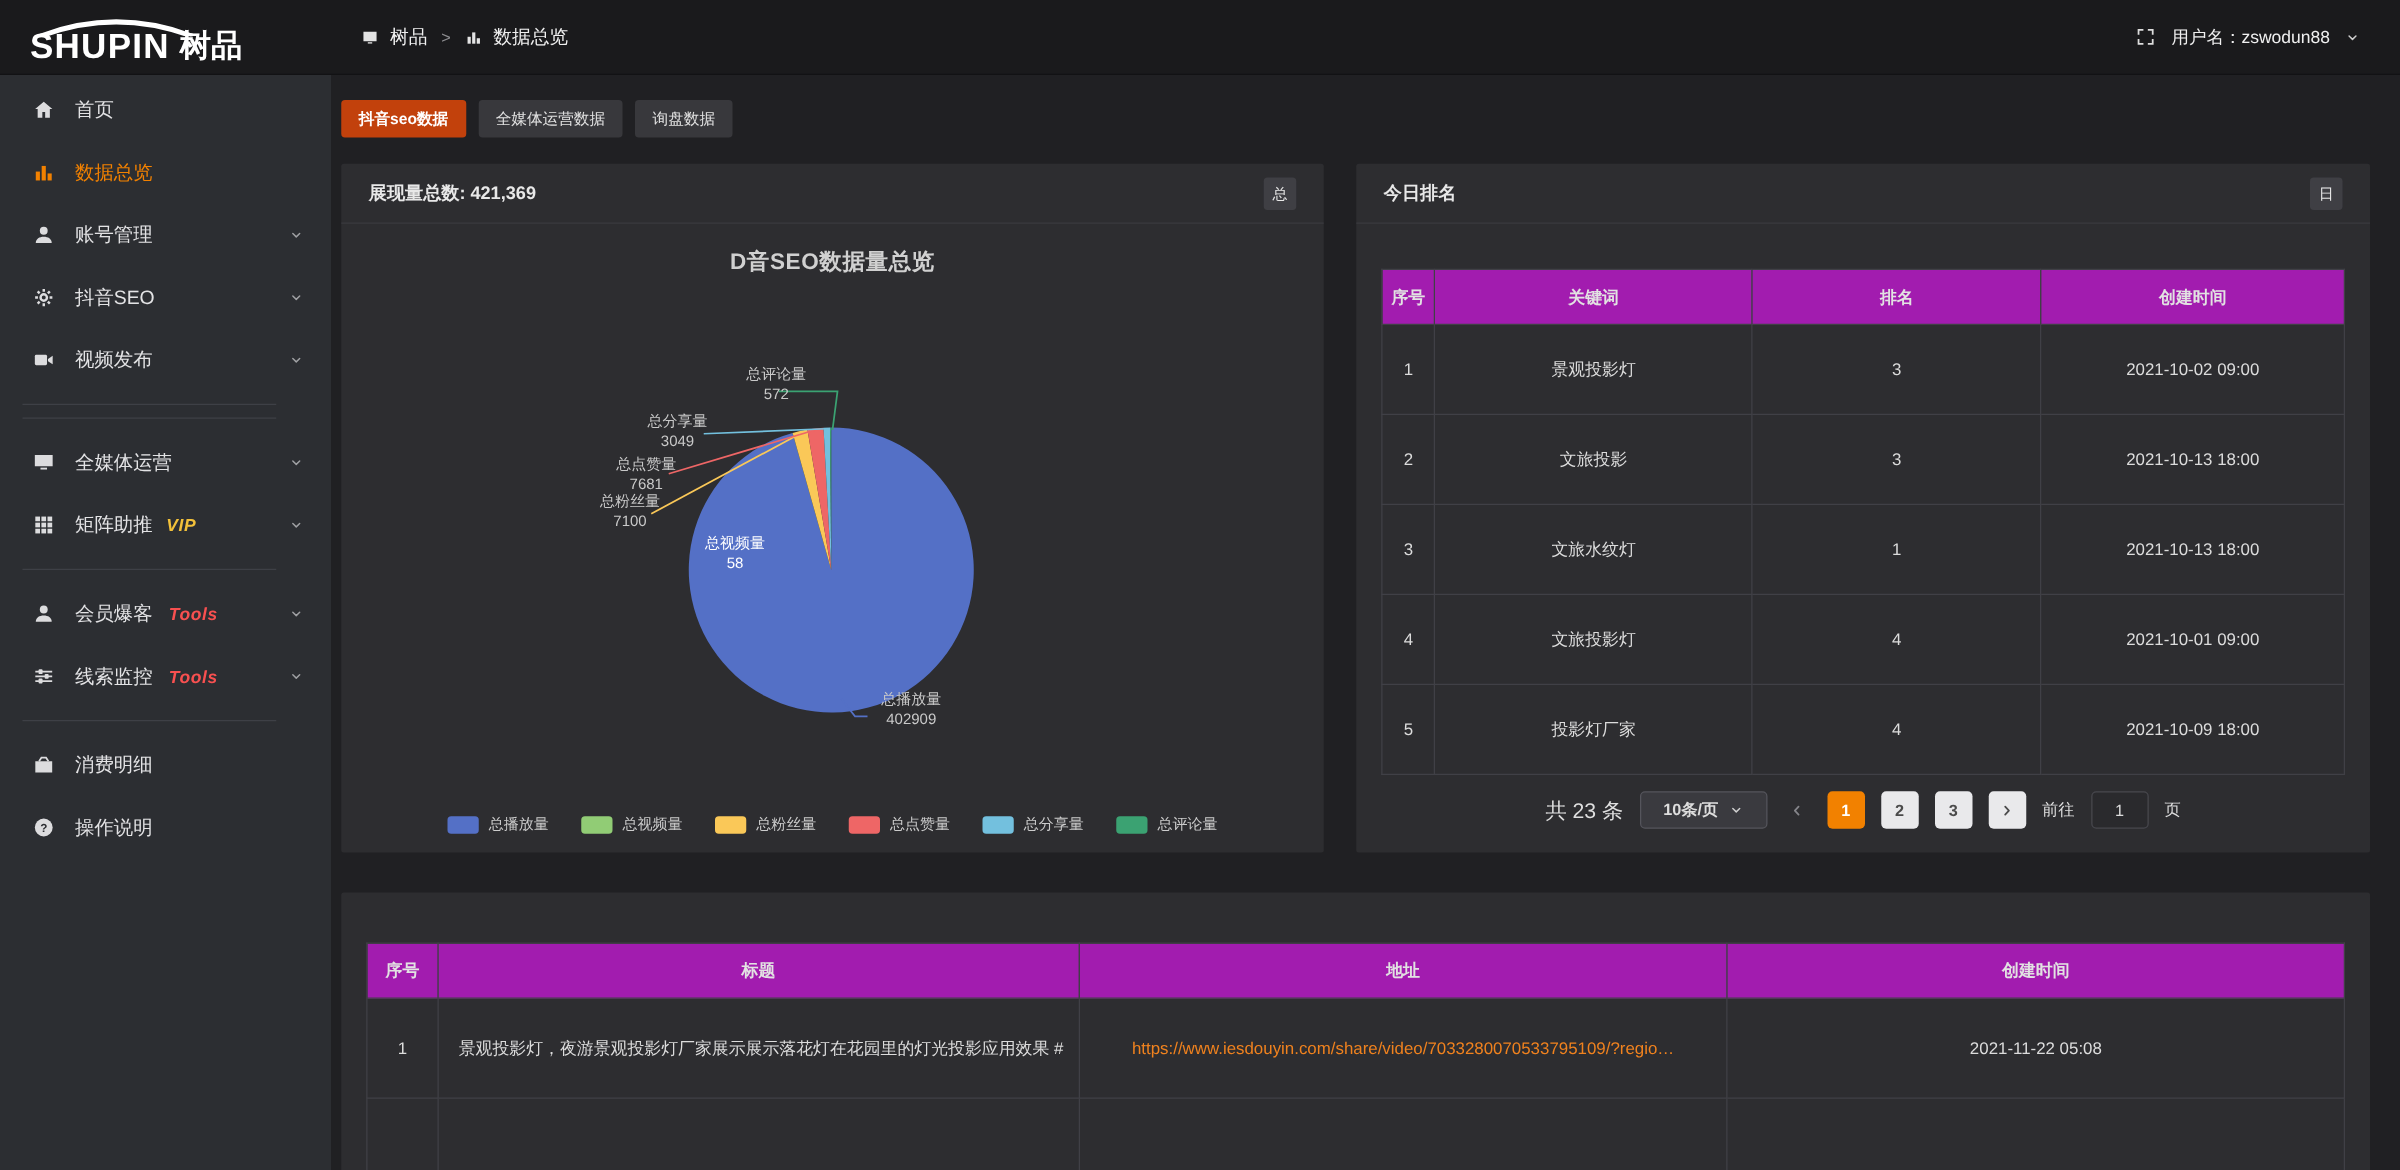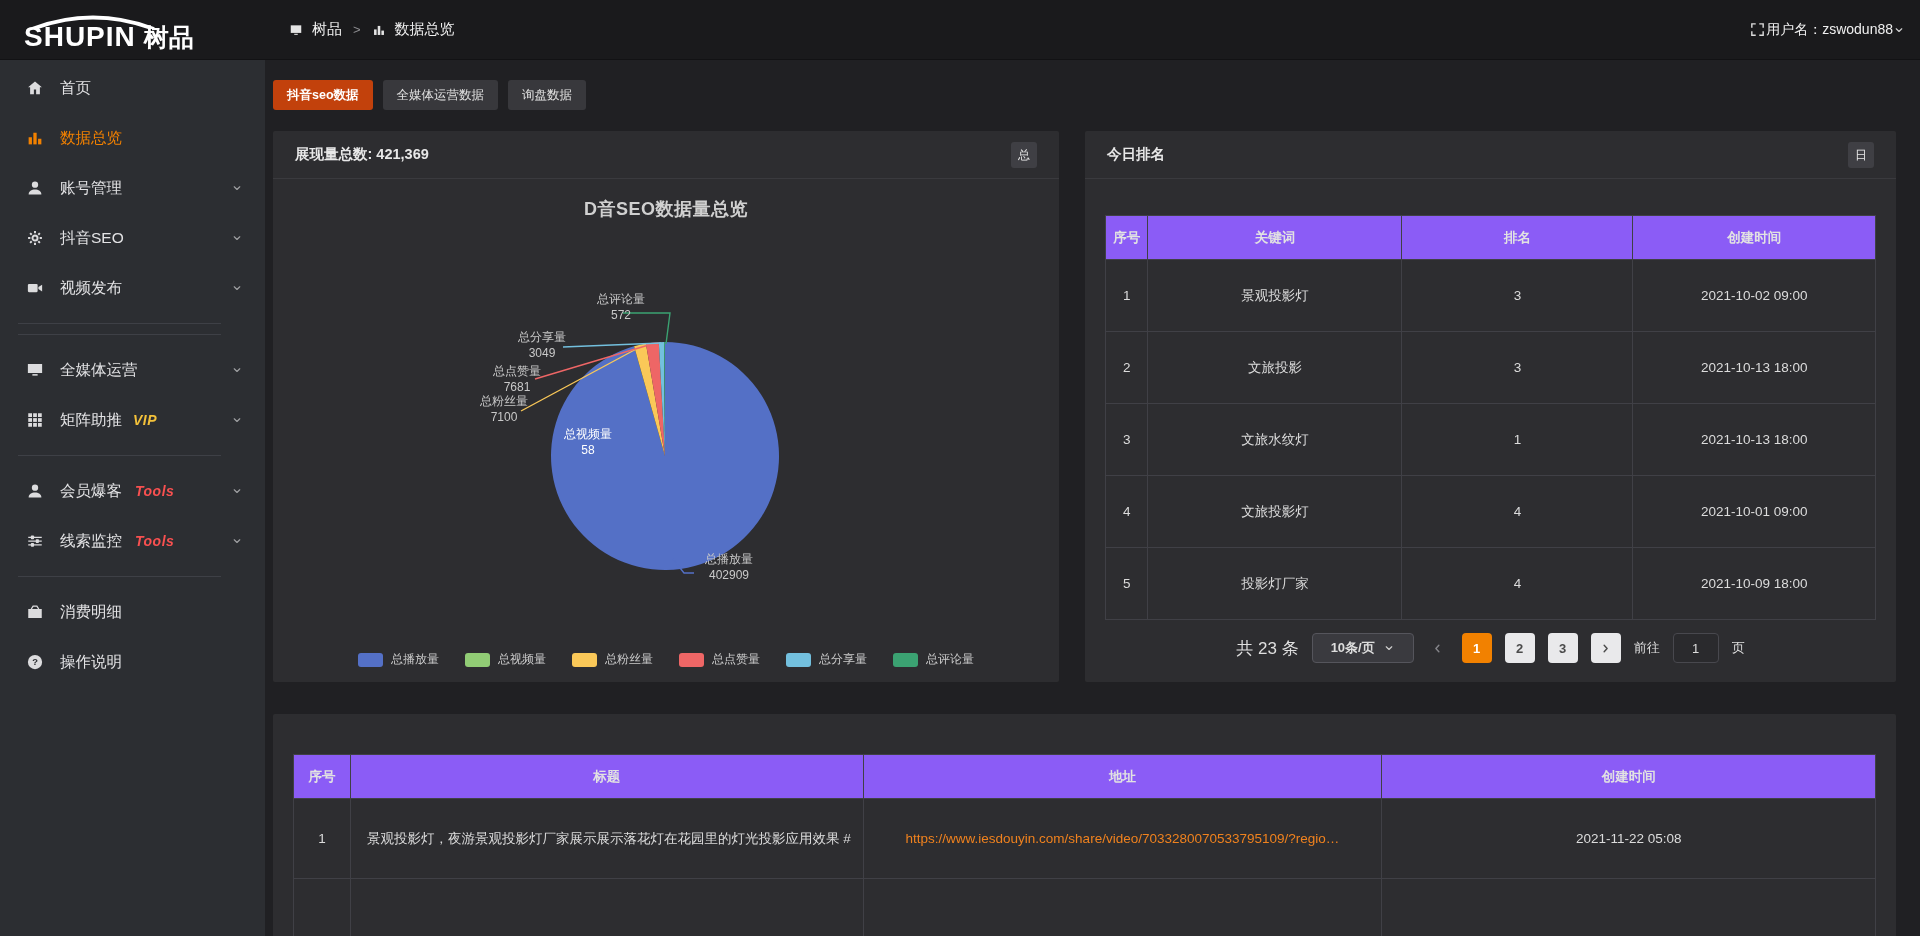--- a/index.html
+++ b/index.html
@@ -11,21 +11,21 @@
     display:flex; align-items:center; z-index:5; border-bottom:1px solid #121214; }
   .logo-area { width:265px; flex:0 0 265px; padding-left:24px; display:flex; align-items:flex-end; position:relative; cursor:pointer; }
   .logo-arc { position:absolute; left:28px; top:6px; width:130px; height:14px; }
   .logo-en { color:#fff; font-size:28px; font-weight:800; letter-spacing:1px; line-height:1; padding-top:14px; }
   .logo-cn { color:#fff; font-size:25px; font-weight:800; margin-left:8px; line-height:1.05; }
   .breadcrumb { display:flex; align-items:center; gap:9px; color:#f0f0f0; font-size:15px; padding-left:24px; }
   .crumb-icon { display:inline-flex; width:14px; height:14px; color:#e4e4e4; }
   .crumb-icon svg { width:14px; height:14px; }
   .crumb-sep { color:#8d8d90; font-size:13px; padding:0 2px; }
   .crumb-link { cursor:pointer; }
-  .topbar-right { margin-left:auto; display:flex; align-items:center; gap:0; padding-right:15px; color:#f0f0f0; font-size:14px; }
+  .topbar-right { margin-left:auto; display:flex; align-items:center; gap:12px; padding-right:32px; color:#f0f0f0; font-size:14px; }
   .fs-icon { display:inline-flex; width:17px; height:17px; color:#dcdcdc; cursor:pointer; }
   .fs-icon svg { width:17px; height:17px; }
   .user-name { cursor:pointer; }
   .caret { display:inline-flex; width:12px; height:12px; color:#cfcfcf; cursor:pointer; }
   .caret svg { width:12px; height:12px; }
 
   
   .sidebar { position:absolute; left:0; top:60px; width:265px; height:876px; background:#2c2e32; padding-top:3px; }
   .side-item { height:50px; display:flex; align-items:center; padding:0 22px 0 26px; color:#e3e3e5; font-size:15.5px; cursor:pointer; }
   .side-item .icon { width:18px; height:18px; margin-right:16px; display:inline-flex; color:#dcdcde; flex:0 0 18px; }
@@ -63,21 +63,21 @@
   .pie-label.inside { color:#ffffff; }
   .legend { position:absolute; left:0; right:0; bottom:14px; display:flex; justify-content:center; gap:26px; }
   .legend-item { display:flex; align-items:center; gap:8px; cursor:pointer; }
   .legend-swatch { width:25px; height:14px; border-radius:3px; }
   .legend-label { color:#cccccc; font-size:12px; }
 
   
   .data-table { border-collapse:collapse; table-layout:fixed; width:calc(100% - 40px); margin:0 20px; }
   .rank-table { margin-top:36px; }
   .report-table { margin-top:40px; }
-  .data-table th { background:#8b5cf6; color:#e2e2e2; font-size:13.5px; font-weight:bold; height:44px; }
+  .data-table th { background:#a21caf; color:#e2e2e2; font-size:13.5px; font-weight:bold; height:44px; }
   .data-table th, .data-table td { border:1px solid #404046; text-align:center; }
   .data-table td { color:#dcdcdc; font-size:13.5px; }
   .rank-table td { height:72px; }
   .report-table td { height:80px; }
   .report-table td.title-cell { text-align:left; padding:0 16px; overflow:hidden; white-space:nowrap; }
   .report-table td.link-cell { padding:0 12px; overflow:hidden; white-space:nowrap; }
   .link { color:#f0821e; cursor:pointer; }
 
   
   .pagination { margin-top:13px; display:flex; align-items:center; justify-content:center; gap:13px; }

